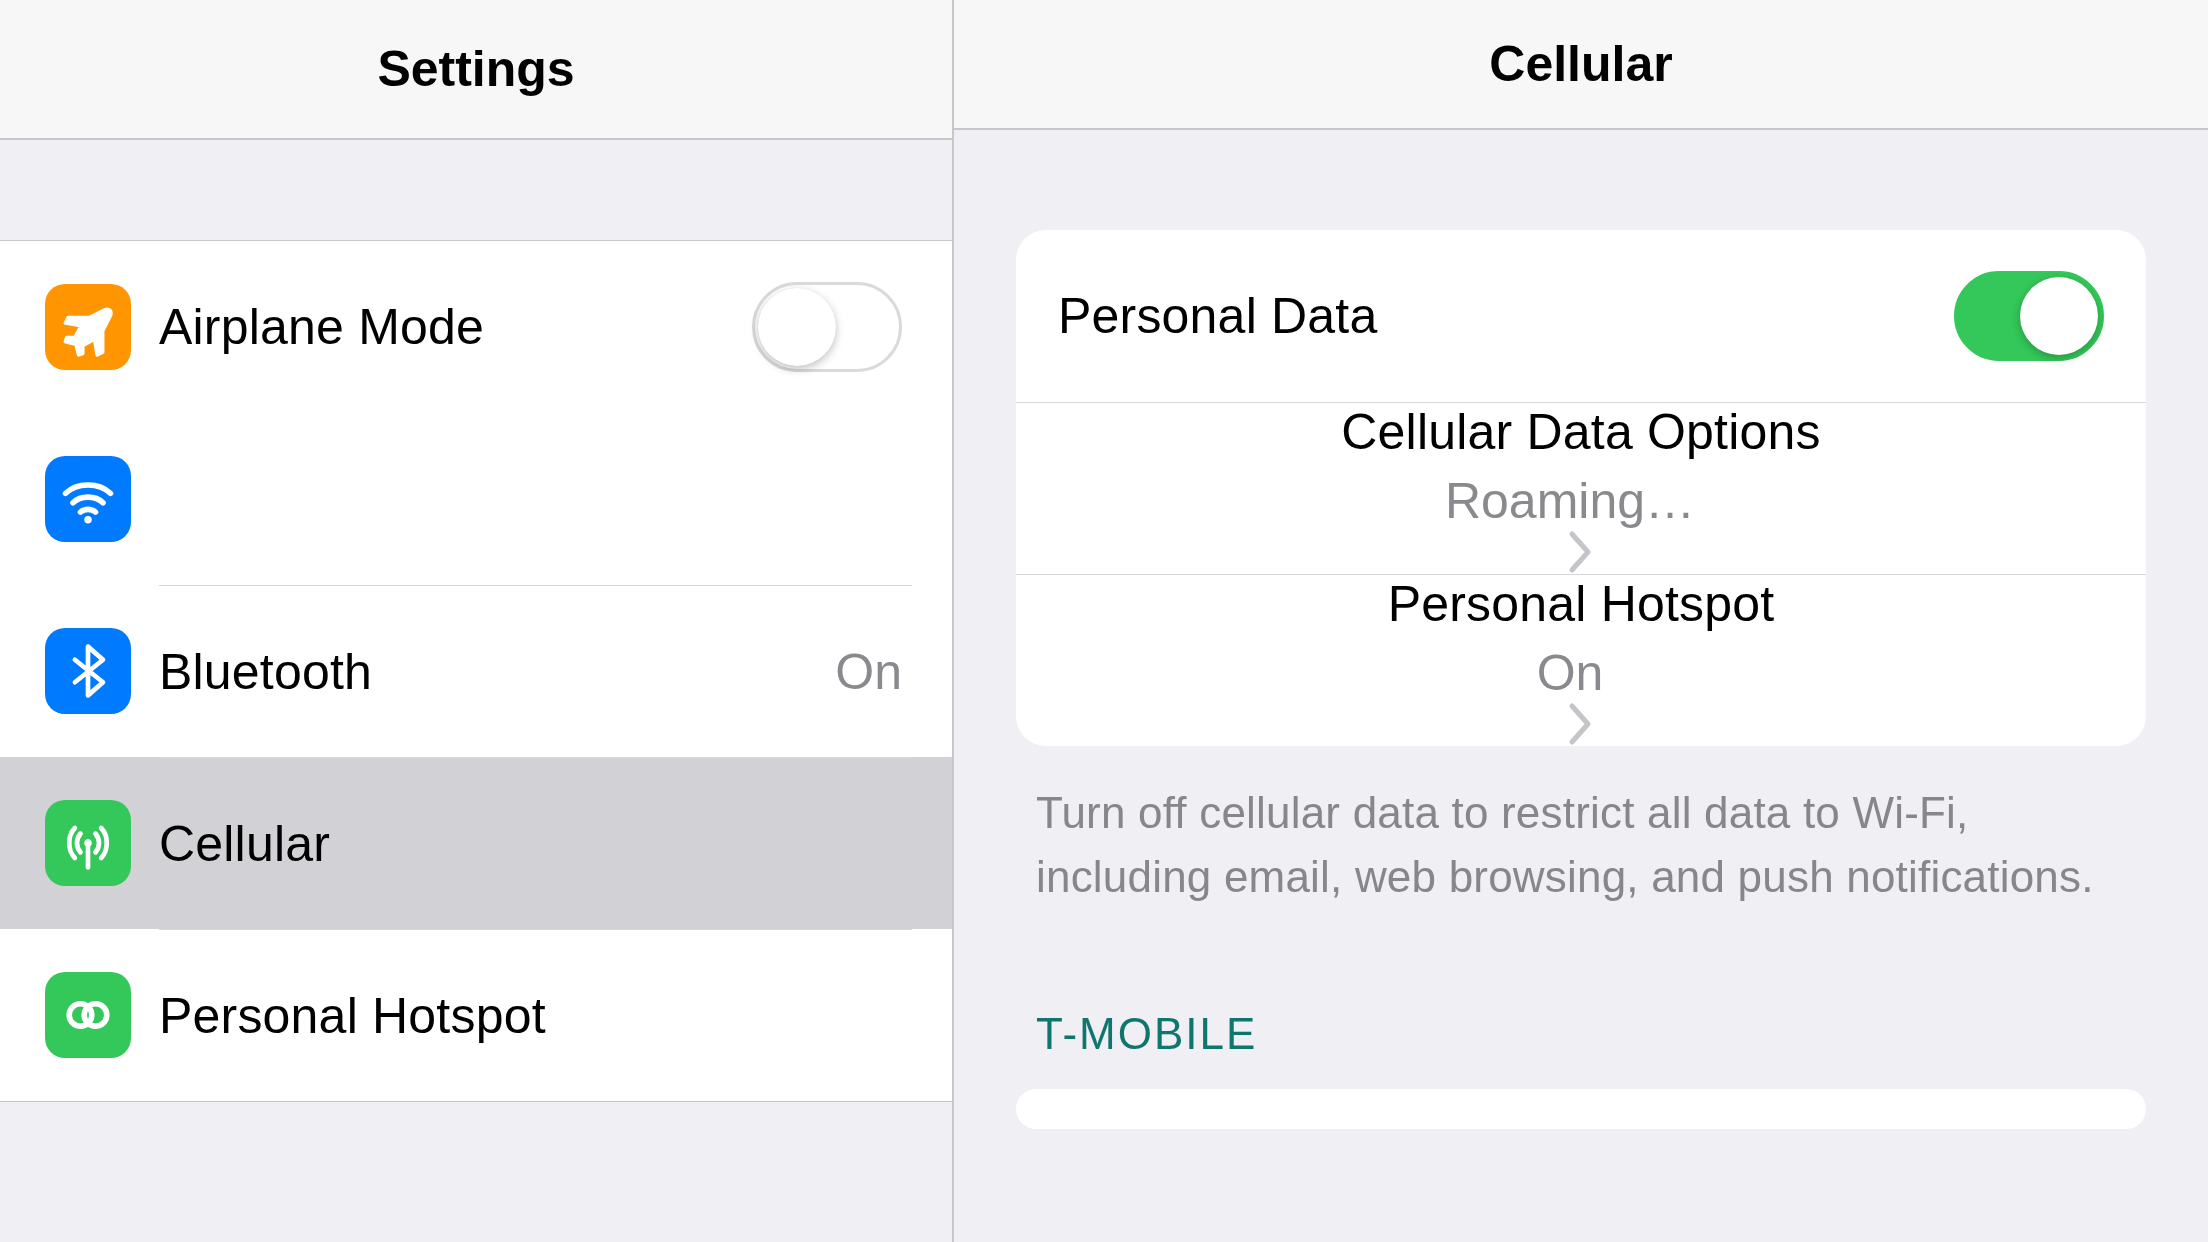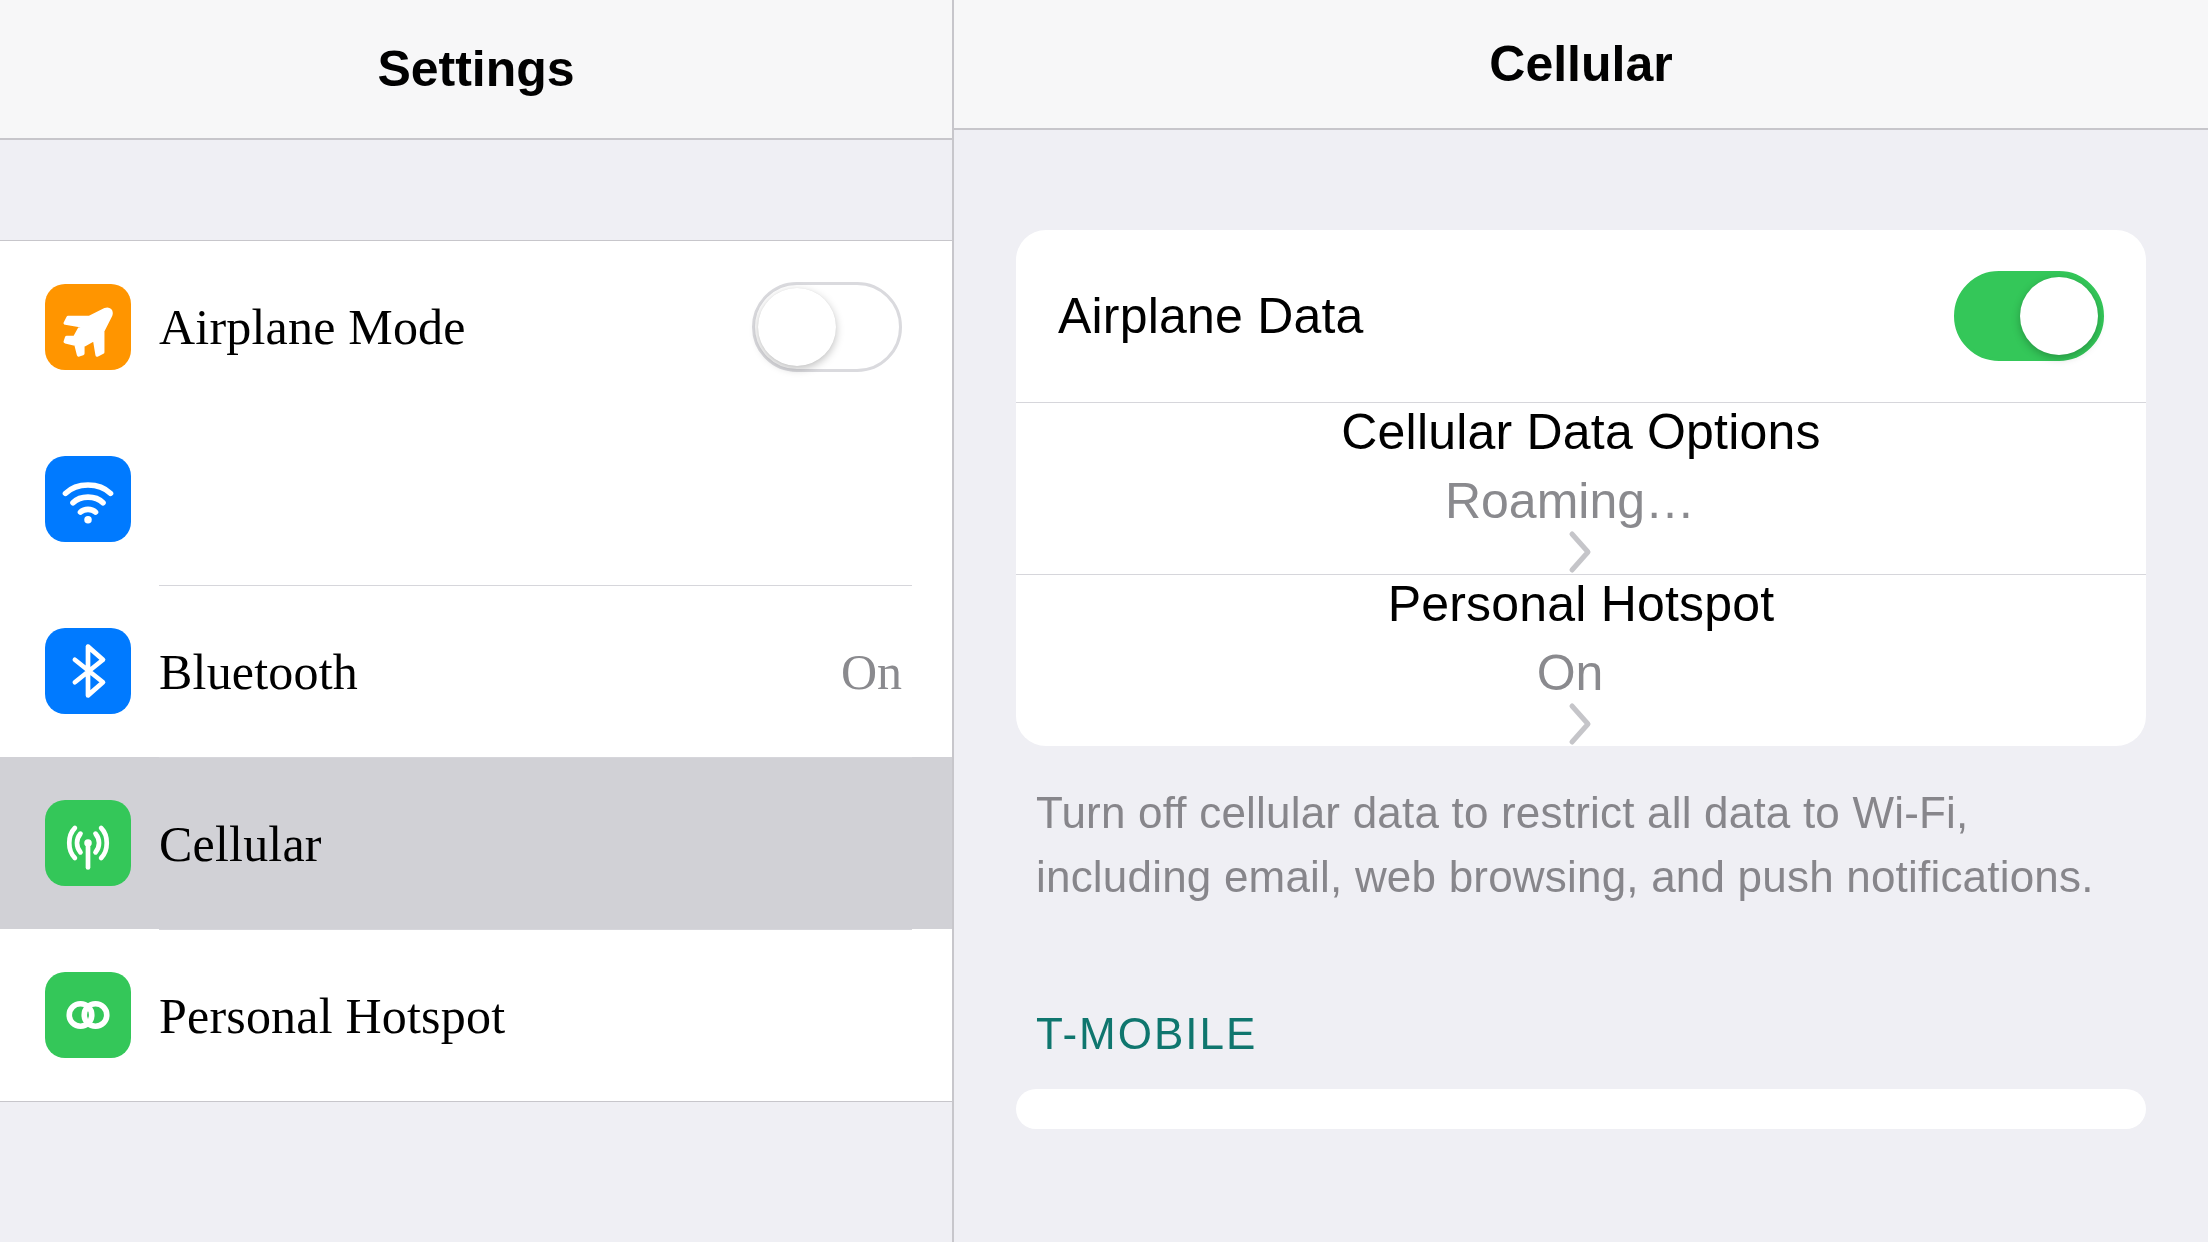--- a/index.html
+++ b/index.html
@@ -3,21 +3,21 @@
 <meta charset="utf-8">
 <style>
   * { box-sizing: border-box; margin: 0; padding: 0; }
   html, body { width: 2208px; height: 1242px; font-family: -apple-system, "Helvetica Neue", Helvetica, Arial, sans-serif; overflow: hidden; }
   body { display: flex; background: #efeff4; }
 
   
   .sidebar { width: 954px; flex: 0 0 954px; border-right: 2px solid #c7c6cb; background: #efeff4; display: flex; flex-direction: column; }
   .sidebar-header { height: 140px; background: #f7f7f8; border-bottom: 2px solid #c7c6cb; display: flex; align-items: center; justify-content: center; font-size: 50px; font-weight: 600; color:#010101; }
   .sidebar-spacer { height: 100px; }
-  .sidebar-group { background: #ffffff; border-top: 1px solid #c7c6cb; border-bottom: 1px solid #c7c6cb; font-family: Liberation Serif, serif; }
+  .sidebar-group { background: #ffffff; border-top: 1px solid #c7c6cb; border-bottom: 1px solid #c7c6cb; }
   .sidebar-item { display: flex; align-items: center; height: 172px; padding-left: 45px; padding-right: 40px; }
   .sidebar-item + .sidebar-item .row-inner { border-top: 1.5px solid #d6d6db; }
   .row-inner { display:flex; align-items:center; width:100%; height:100%; margin-left:28px; padding-right:10px; }
   .sidebar-item.selected { background: #d1d1d6; }
   .icon-tile { width: 86px; height: 86px; border-radius: 20px; display:flex; align-items:center; justify-content:center; color:#fff; flex:0 0 86px; }
   .item-label { font-size: 50px; color: #000; margin-left: 0px; flex: 1 1 auto; letter-spacing: 0.2px; }
   .item-value { font-size: 50px; color: #8a8a8e; }
   .tile-orange   { background:#ff9500; }
   .tile-blue     { background:#007aff; }
   .tile-green    { background:#34c759; }
@@ -123,21 +123,21 @@
   </div>
 </div>
 
 <div class="detail">
   <div class="detail-header">Cellular</div>
   <div class="detail-body">
 
     <div class="card">
 
       <div class="card-row">
-        <span class="card-label">Airplane Data</span>
+        <span class="card-label">Personal Data</span>
         <div class="switch on">
             <div class="knob"></div>
           </div>
       </div>
 
       <div class="card-row">
         <span class="card-label">Cellular Data Options</span>
         <span class="card-value">Roaming…</span>
         <span class="chevron">
           <svg width="26" height="44" viewBox="0 0 26 44" fill="none" stroke="currentColor" stroke-width="5" stroke-linecap="round" stroke-linejoin="round">

